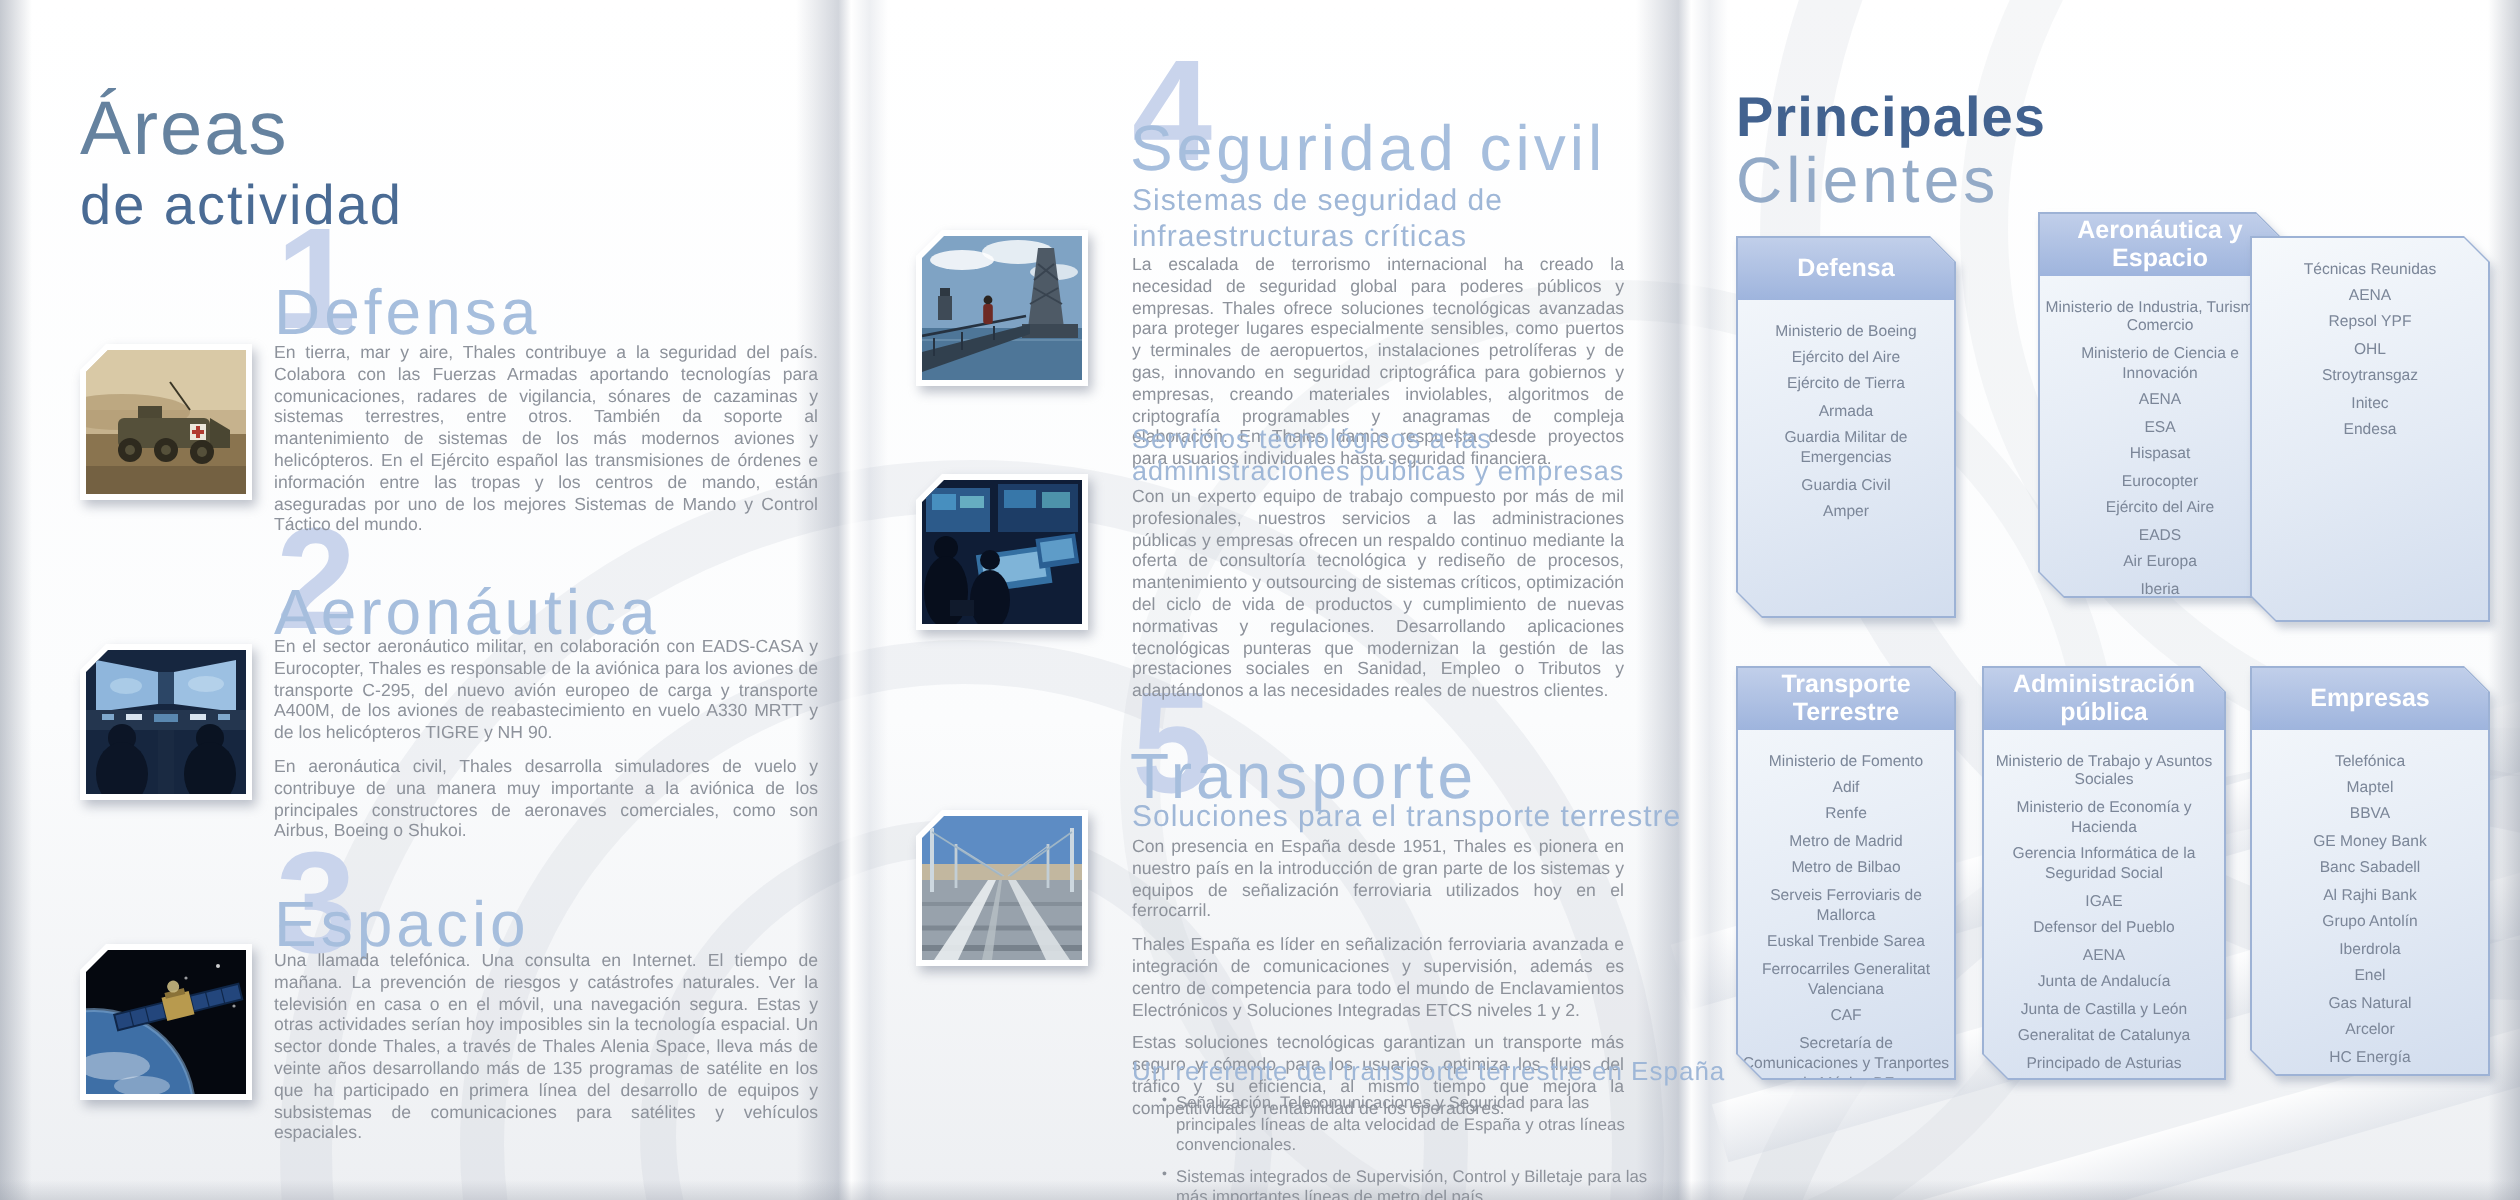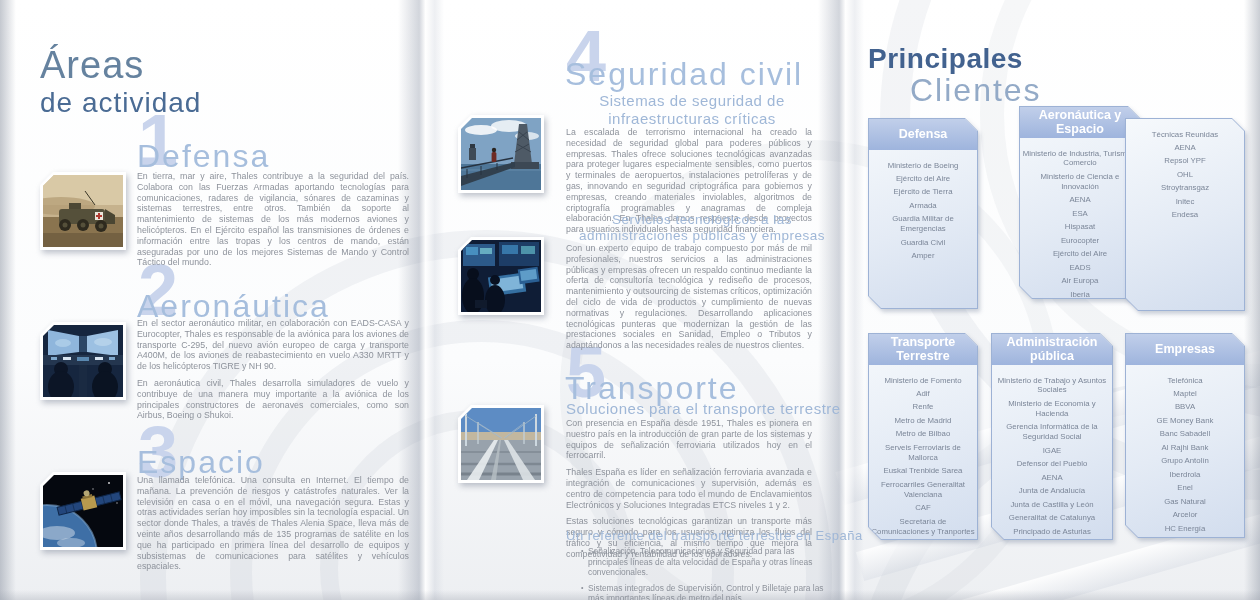--- a/index.html
+++ b/index.html
@@ -25,25 +25,25 @@
   .edge-left { position:absolute; left:0; top:0; width:16px; height:600px; z-index:1; background:linear-gradient(90deg,rgba(138,146,160,0.5),rgba(138,146,160,0)); }
   .edge-right { position:absolute; right:0; top:0; width:16px; height:600px; z-index:1; background:linear-gradient(270deg,rgba(138,146,160,0.45),rgba(138,146,160,0)); }
   .edge-bottom { position:absolute; left:0; bottom:0; width:1260px; height:10px; z-index:1; background:linear-gradient(0deg,rgba(148,154,166,0.30),rgba(148,154,166,0)); }
 
   
   .areas-title { position:absolute; left:40px; top:46px; z-index:3; }
   .areas-line1 { font-size:38px; color:#65829f; letter-spacing:1px; line-height:1; }
   .areas-line2 { font-size:28px; font-weight:normal; color:#4a6b94; letter-spacing:1px; margin-top:3px; }
   .clients-title { position:absolute; left:868px; top:44px; z-index:3; }
   .clients-line1 { font-size:28px; font-weight:bold; color:#42628f; letter-spacing:0.5px; line-height:1.05; }
-  .clients-line2 { font-size:32px; color:#93aac7; letter-spacing:2px; line-height:1.1;margin-left:42px; }
+  .clients-line2 { font-size:32px; color:#93aac7; letter-spacing:2px; line-height:1.1; }
 
   .big-num { position:absolute; z-index:2; font-size:72px; font-weight:bold; color:#c9d4ec; line-height:1; letter-spacing:-2px; }
   .sec-title { position:absolute; z-index:3; font-size:32px; color:#a6bedd; letter-spacing:2px; line-height:1; white-space:nowrap; }
-  .sub-title { position:absolute; z-index:3; font-size:13.5px; color:#9fb7d7; letter-spacing:0.5px; line-height:1.18;text-align:center; }
+  .sub-title { position:absolute; z-index:3; font-size:13.5px; color:#9fb7d7; letter-spacing:0.5px; line-height:1.18; }
   .sub-title.nowrap { white-space:nowrap; }
 
   .body-col { position:absolute; z-index:3; }
   .body-col p { margin:0 16px 6px 0; font-size:8.8px; line-height:10.8px; color:#8d929b; text-align:justify; }
   .bullets-col { position:absolute; z-index:3; }
   .bullet-item { position:relative; font-size:8.4px; line-height:10.6px; color:#8d929b; margin:0 0 5px 0; padding-left:8px; }
   .bullet-item::before { content:"•"; position:absolute; left:1px; top:0; font-size:7px; color:#8d929b; }
 
   
   .photo { position:absolute; width:86px; height:78px; z-index:3; filter:drop-shadow(2px 3px 3px rgba(108,118,138,0.45)); }

